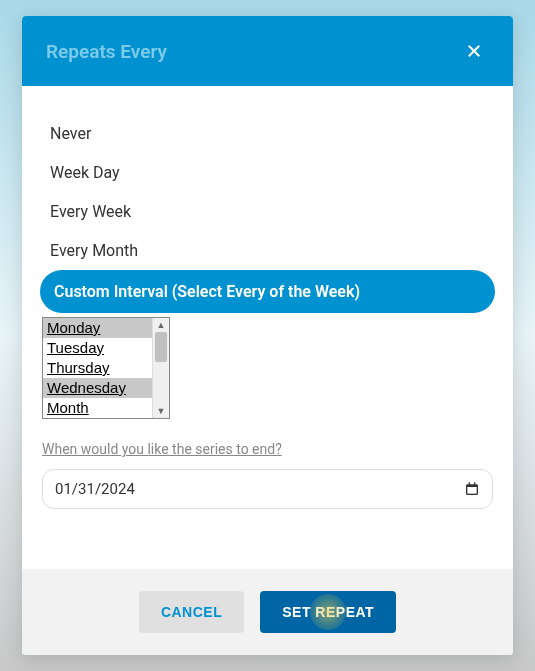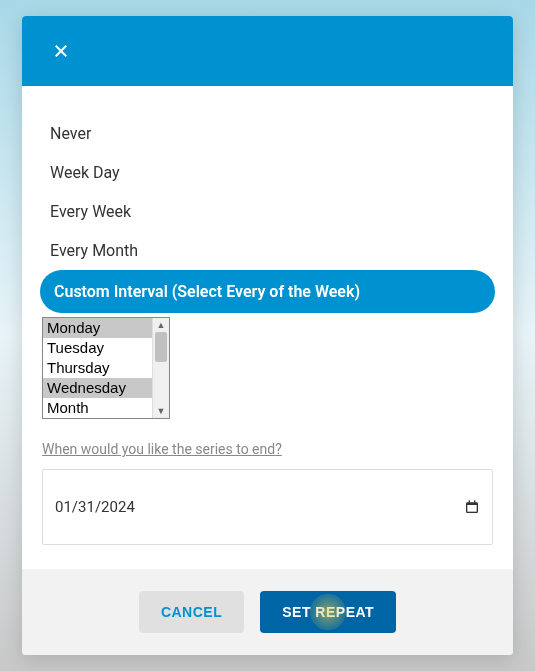--- a/index.html
+++ b/index.html
@@ -87,20 +87,21 @@
       height: 100px;
       border: 1px solid #888888;
       display: flex;
       background: #ffffff;
     }
 
     .day-list {
       flex: 1;
       overflow: hidden;
       font-family: Arial, sans-serif;
+      text-decoration: underline;
     }
 
     .day-item {
       padding: 0 4px;
       font-size: 15px;
       color: #000000;
       cursor: pointer;
       line-height: 20px;
     }
 
@@ -156,22 +157,22 @@
     .series-end-label {
       margin-top: 22px;
       font-size: 14px;
       color: #888888;
       text-decoration: underline;
     }
 
     .date-input-wrapper {
       margin-top: 12px;
       border: 1px solid #dddddd;
-      border-radius: 2px;
-      padding: 28px 12px;
+      border-radius: 12px;
+      padding: 10px 12px;
       display: flex;
       align-items: center;
       justify-content: space-between;
     }
 
     .date-value {
       font-size: 15px;
       color: #333333;
     }
 
@@ -220,20 +221,21 @@
       left: 50%;
       transform: translate(-50%, -50%);
       pointer-events: none;
     }
   </style>
 </head>
 <body>
 
 <div class="modal">
   <div class="modal-header">
+    <div class="modal-title">Repeats Every</div>
     <div class="close-btn">
       <svg viewBox="0 0 24 24" fill="none" stroke="currentColor" stroke-width="2.5">
         <line x1="5" y1="5" x2="19" y2="19"></line>
         <line x1="19" y1="5" x2="5" y2="19"></line>
       </svg>
     </div>
   </div>
 
   <div class="modal-body">
     <div class="option-item">Never</div>

